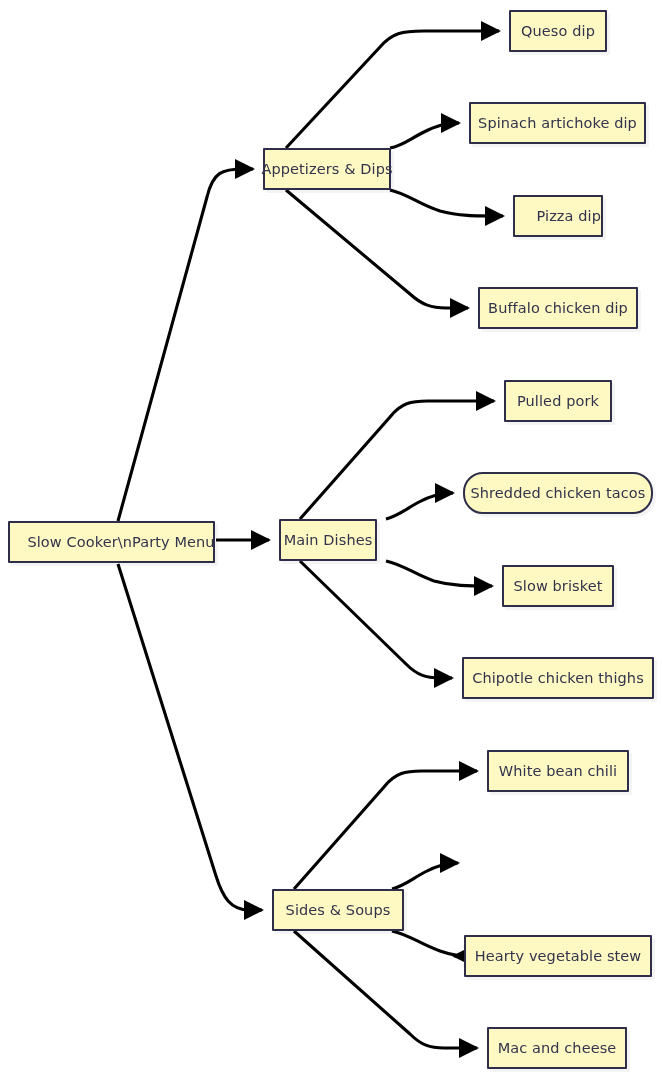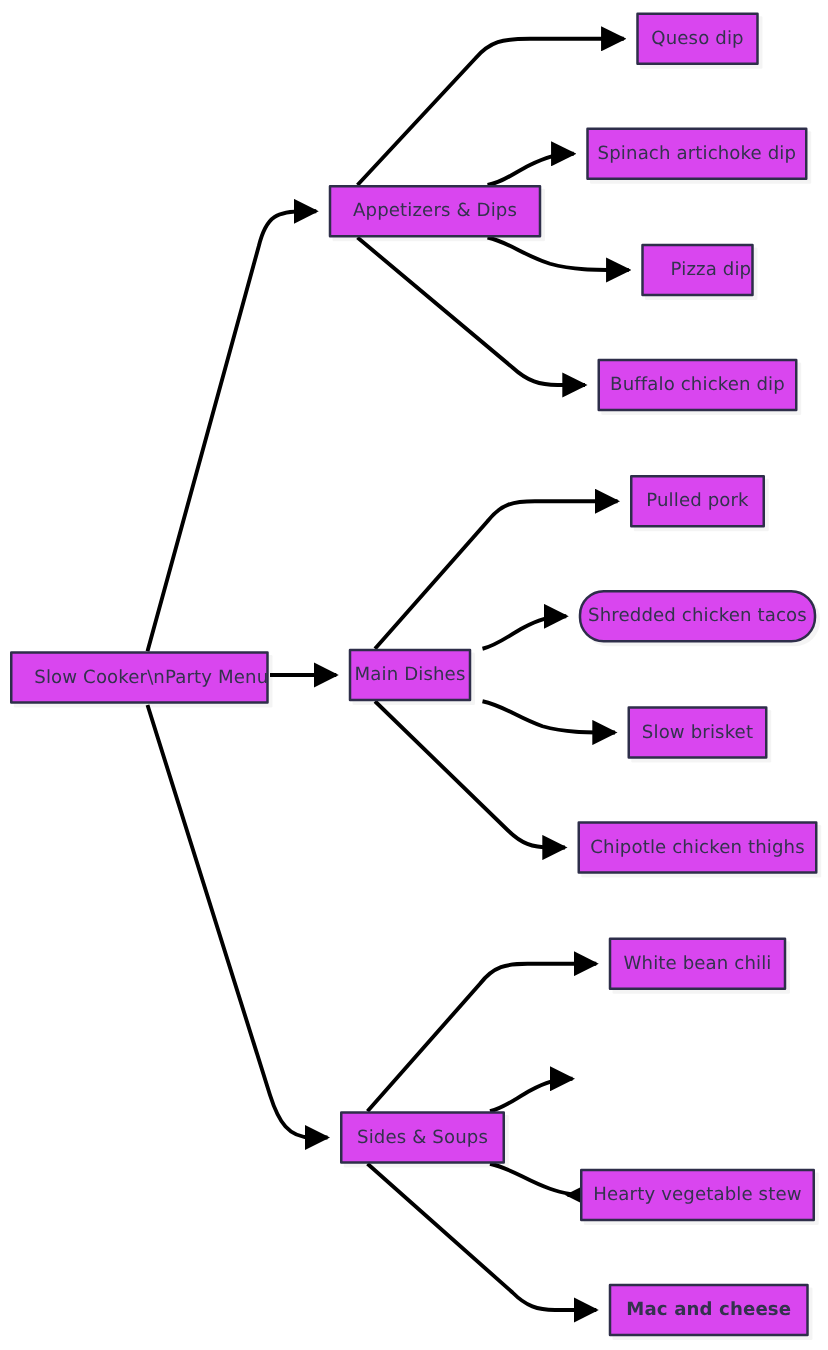--- a/index.html
+++ b/index.html
@@ -23,21 +23,21 @@
     top: 0;
     width: 662px;
     height: 1080px;
   }
   .node {
     position: absolute;
     box-sizing: border-box;
     display: flex;
     align-items: center;
     justify-content: center;
-    background: #d946ef;
+    background: #fef9c3;
     border: 2px solid #2e2e4a;
     border-radius: 1px;
     box-shadow: 3px 3px 0 rgba(0, 0, 0, 0.045);
     color: #33334d;
     font-size: 14.5px;
     line-height: 1;
     letter-spacing: 0.1px;
     white-space: nowrap;
     z-index: 2;
   }
@@ -76,21 +76,21 @@
     <path d="M 294 889 L 384 787 C 395 773 405 771 422 771 L 477 771" fill="none" stroke="#000000" stroke-width="3.1" marker-end="url(#arrowhead)"></path>
     <path d="M 392 889 C 404 886 412 879 425 872 C 436 866 445 863 458 863" fill="none" stroke="#000000" stroke-width="3.1" marker-end="url(#arrowhead)"></path>
     <path d="M 392 931 C 410 935 420 944 440 951 C 454 956 466 956 454 956" fill="none" stroke="#000000" stroke-width="3.1" marker-end="url(#arrowhead)"></path>
     <path d="M 294 931 L 410 1034 C 421 1045 430 1048 444 1048 L 477 1048" fill="none" stroke="#000000" stroke-width="3.1" marker-end="url(#arrowhead)"></path>
   </svg>
 
   <div class="node" id="node-root" style="left: 8px; top: 521px; width: 207px; height: 42px; padding-left: 19px;">
     <span class="node-label">Slow Cooker\nParty Menu</span>
   </div>
 
-  <div class="node" id="node-appetizers" style="left: 263px; top: 148px; width: 170px; height: 42px;">
+  <div class="node" id="node-appetizers" style="left: 263px; top: 148px; width: 128px; height: 42px;">
     <span class="node-label">Appetizers &amp; Dips</span>
   </div>
   <div class="node" id="node-queso-dip" style="left: 509px; top: 10px; width: 98px; height: 42px;">
     <span class="node-label">Queso dip</span>
   </div>
   <div class="node" id="node-spinach-artichoke-dip" style="left: 469px; top: 102px; width: 177px; height: 42px;">
     <span class="node-label">Spinach artichoke dip</span>
   </div>
   <div class="node" id="node-pizza-dip" style="left: 513px; top: 195px; width: 90px; height: 42px; justify-content: flex-end;">
     <span class="node-label">Pizza dip</span>
@@ -117,17 +117,17 @@
 
   <div class="node" id="node-sides-soups" style="left: 272px; top: 889px; width: 132px; height: 42px;">
     <span class="node-label">Sides &amp; Soups</span>
   </div>
   <div class="node" id="node-white-bean-chili" style="left: 487px; top: 750px; width: 142px; height: 42px;">
     <span class="node-label">White bean chili</span>
   </div>
   <div class="node" id="node-hearty-vegetable-stew" style="left: 464px; top: 935px; width: 188px; height: 42px;">
     <span class="node-label">Hearty vegetable stew</span>
   </div>
-  <div class="node" id="node-mac-and-cheese" style="left: 487px; top: 1027px; width: 160px; height: 42px; font-weight: bold;">
+  <div class="node" id="node-mac-and-cheese" style="left: 487px; top: 1027px; width: 140px; height: 42px;">
     <span class="node-label">Mac and cheese</span>
   </div>
 
 </div>
 
 </body></html>

